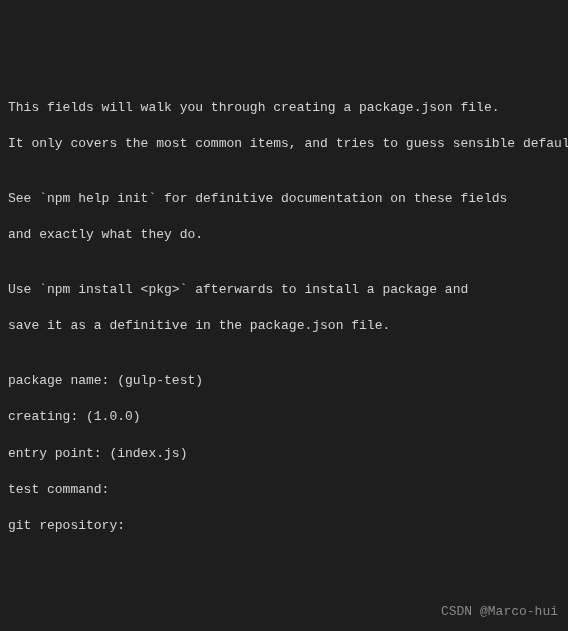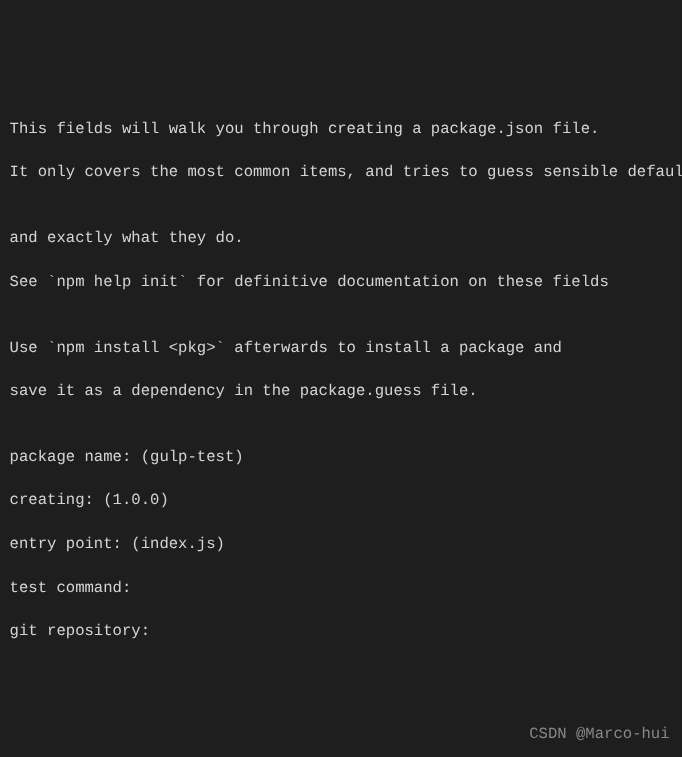--- a/index.html
+++ b/index.html
@@ -38,25 +38,25 @@
   </style>
 </head>
 <body>
 
 
 
 <div class="terminal">
 <div class="line">This fields will walk you through creating a package.json file.</div>
 <div class="line">It only covers the most common items, and tries to guess sensible defaults.</div>
 <div class="line"></div>
+<div class="line">See `npm help init` for definitive documentation on these fields</div>
 <div class="line">and exactly what they do.</div>
-<div class="line">See `npm help init` for definitive documentation on these fields</div>
 <div class="line"></div>
 <div class="line">Use `npm install &lt;pkg&gt;` afterwards to install a package and</div>
-<div class="line">save it as a dependency in the package.guess file.</div>
+<div class="line">save it as a definitive in the package.json file.</div>
 <div class="line"></div>
 <div class="line">package name: (gulp-test)</div>
 <div class="line">creating: (1.0.0)</div>
 <div class="line">entry point: (index.js)</div>
 <div class="line">test command:</div>
 <div class="line">git repository:</div>
 
 
 
 

